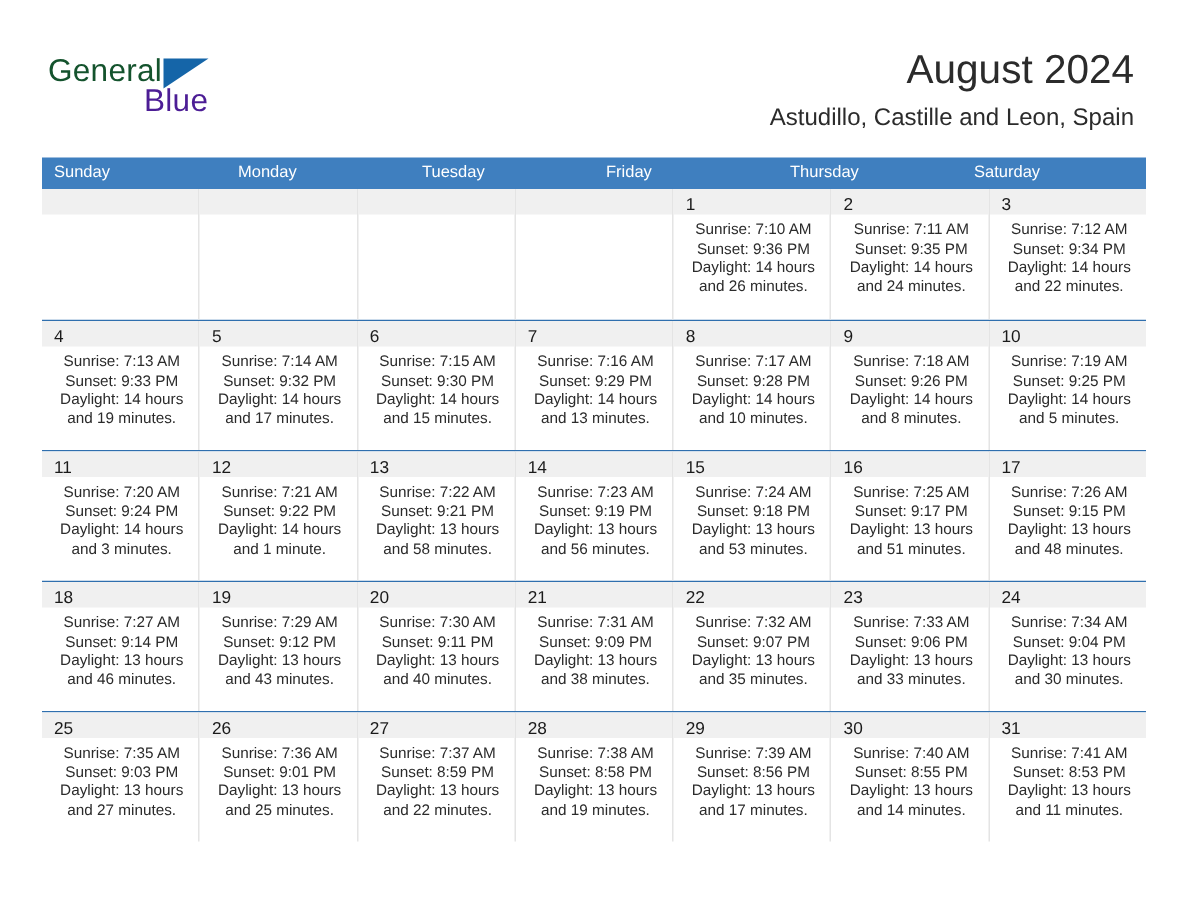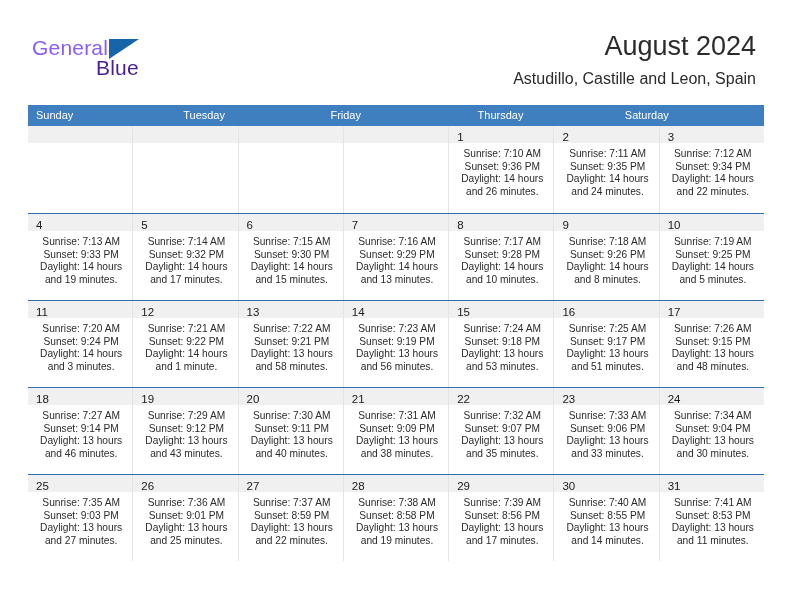--- a/index.html
+++ b/index.html
@@ -37,21 +37,21 @@
     top: 36px;
     width: 220px;
     height: 52px;
   }
   .brand-general {
     position: absolute;
     left: 0;
     top: 0;
     font-size: 21px;
     letter-spacing: 0.2px;
-    color: #8b5cf6;
+    color: #14532d;
     line-height: 24px;
     text-align: right;
   }
   .brand-blue {
     position: absolute;
     left: 64px;
     top: 20px;
     font-size: 21px;
     letter-spacing: 0.2px;
     color: #4c1d95;
@@ -176,20 +176,21 @@
       <div class="month-title">August 2024</div>
       <div class="location-sub">Astudillo, Castille and Leon, Spain</div>
     </div>
 
   </div>
 
   <div class="calendar">
 
     <div class="weekday-row">
       <div class="weekday">Sunday</div>
+      <div class="weekday">Monday</div>
       <div class="weekday">Tuesday</div>
       <div class="weekday">Friday</div>
       <div class="weekday">Thursday</div>
       <div class="weekday">Saturday</div>
     </div>
 
     <div id="weeks-container">
         <div class="week-row first">
           <div class="day-cell empty">
             <div class="day-number-band"><span class="day-number"></span></div>

